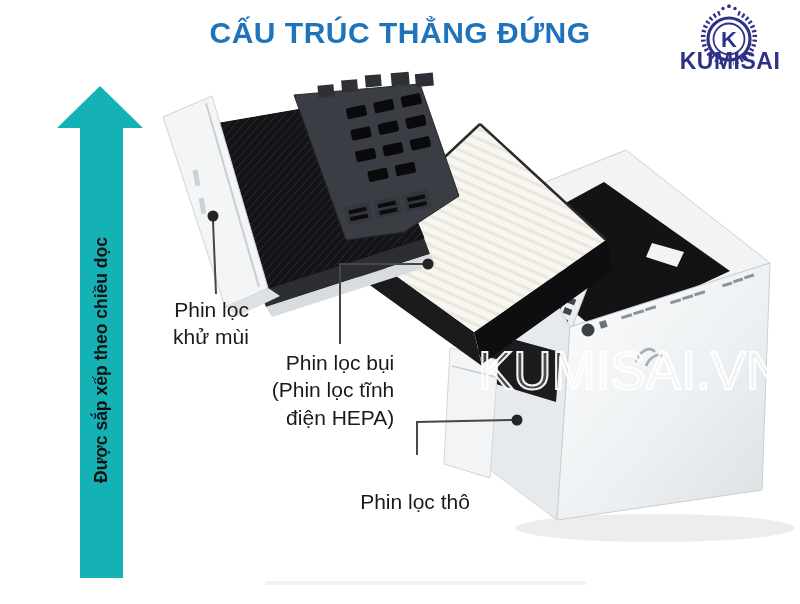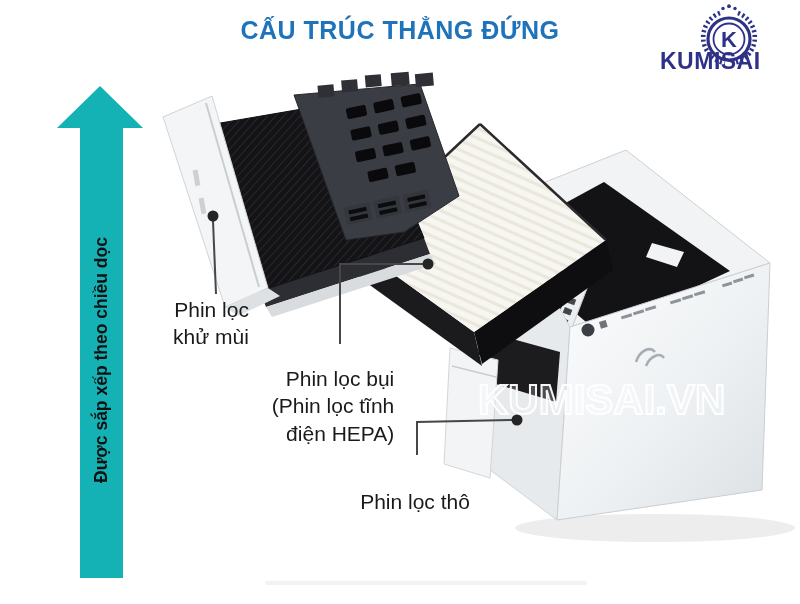--- a/index.html
+++ b/index.html
@@ -2,49 +2,49 @@
 <html><head>
 <meta charset="utf-8">
 <style>
   html,body{margin:0;padding:0;background:#fff;}
   .stage{
     position:relative;width:800px;height:604px;background:#ffffff;overflow:hidden;
     font-family:"Liberation Sans",sans-serif;
   }
   .title{
     position:absolute;left:0;top:16px;width:800px;text-align:center;
-    font-size:25px;font-weight:bold;letter-spacing:.5px;color:#1e73bb;
+    font-size:30px;font-weight:bold;letter-spacing:.5px;color:#1e73bb;
   }
   
   .logo{position:absolute;left:660px;top:2px;width:140px;height:84px;}
   .logo svg{position:absolute;left:0;top:0;}
   .brand-text{
-    position:absolute;left:0;top:46px;width:140px;text-align:left;
+    position:absolute;left:0;top:46px;width:140px;text-align:center;
     font-size:23px;font-weight:bold;letter-spacing:.5px;color:#2e3188;
   }
   
   .arrow-label{
     position:absolute;left:-119px;top:347px;width:440px;height:26px;
     transform:rotate(-90deg);text-align:center;
     font-size:17.5px;font-weight:bold;color:#111;line-height:26px;white-space:nowrap;
   }
   .illustration{position:absolute;left:0;top:0;width:800px;height:604px;}
   .watermark{
-    position:absolute;left:478px;top:376px;width:260px;
-    font-size:42px;font-weight:bold;letter-spacing:0px;
+    position:absolute;left:478px;top:340px;width:260px;
+    font-size:53px;font-weight:normal;letter-spacing:0px;
     color:rgba(255,255,255,0.22);
     -webkit-text-stroke:2px rgba(255,255,255,0.95);
     white-space:nowrap;
   }
   .callout-label{
     position:absolute;transform:translateX(-50%);
     color:#1a1a1a;font-size:21px;line-height:1.3;text-align:right;white-space:pre-line;
   }
   .label-deodorizing{left:211px;top:296px;}
-  .label-dust{left:333px;top:349px;margin-top:16px;}
+  .label-dust{left:333px;top:349px;}
   .label-coarse{left:415px;top:488px;}
   .faint-line{
     position:absolute;left:265px;top:581px;width:322px;height:4px;
     background:#f2f2f2;border-radius:2px;
   }
 </style>
 </head>
 <body>
 
 <div class="stage">

